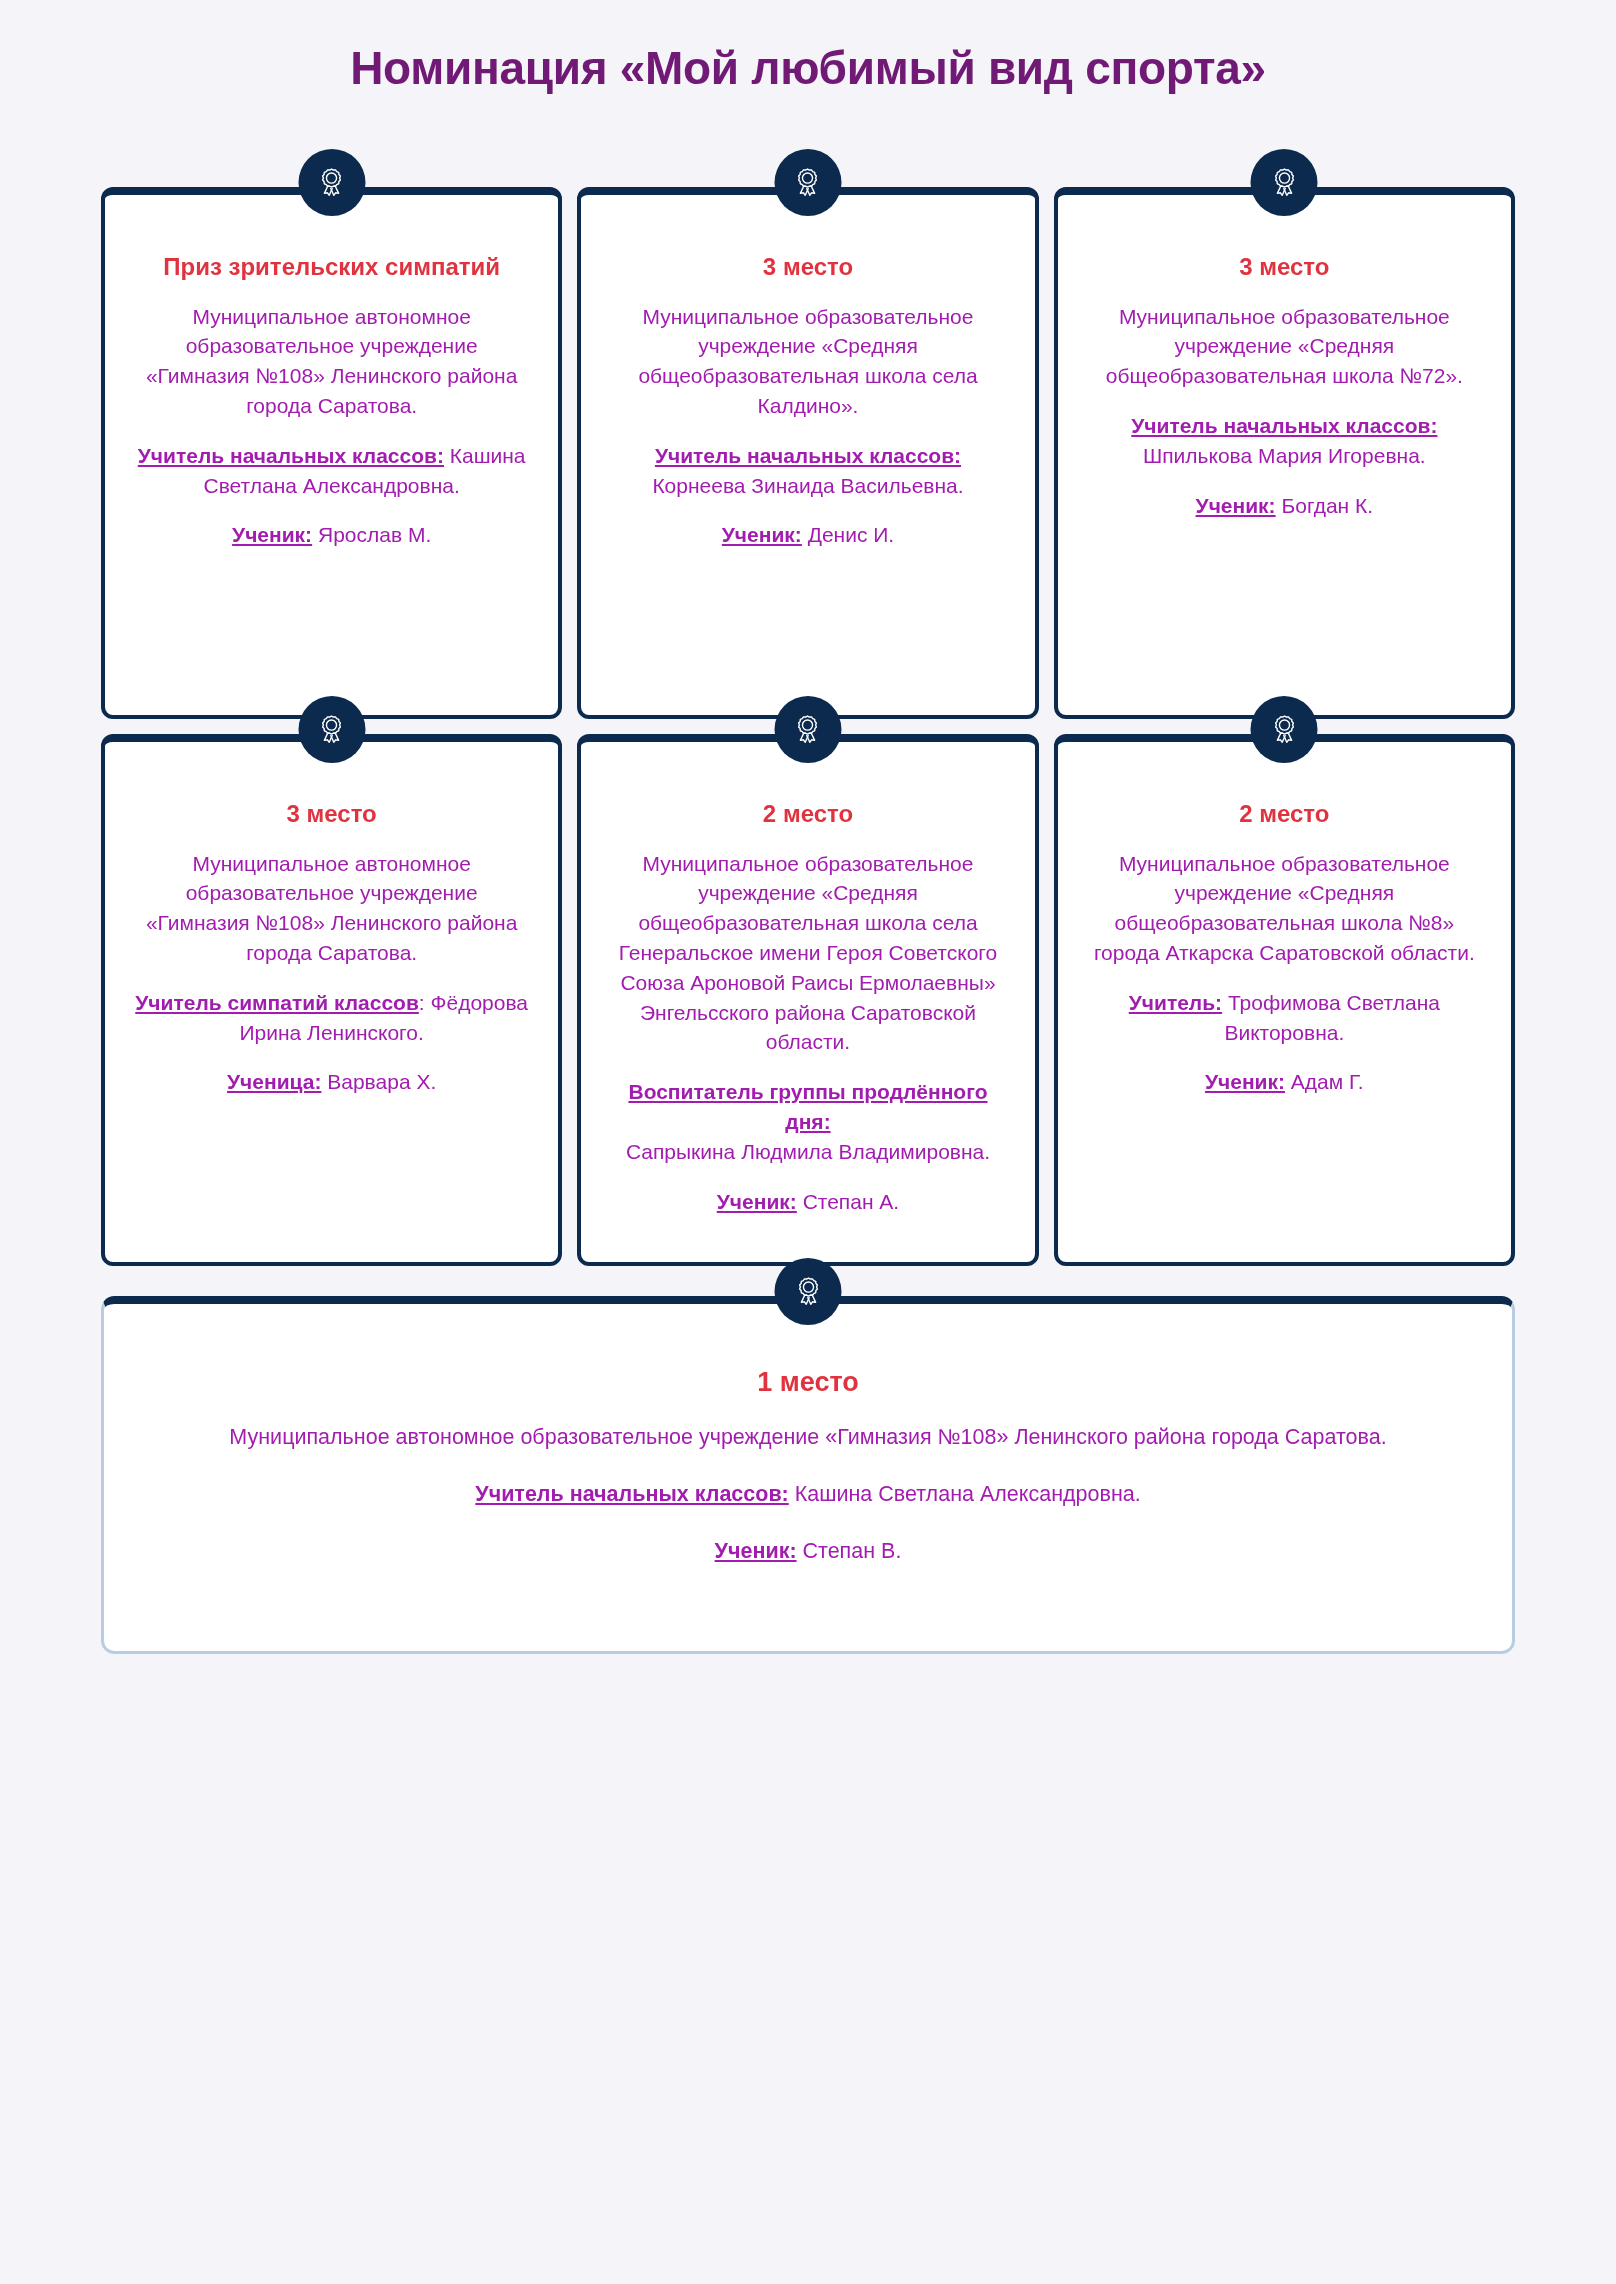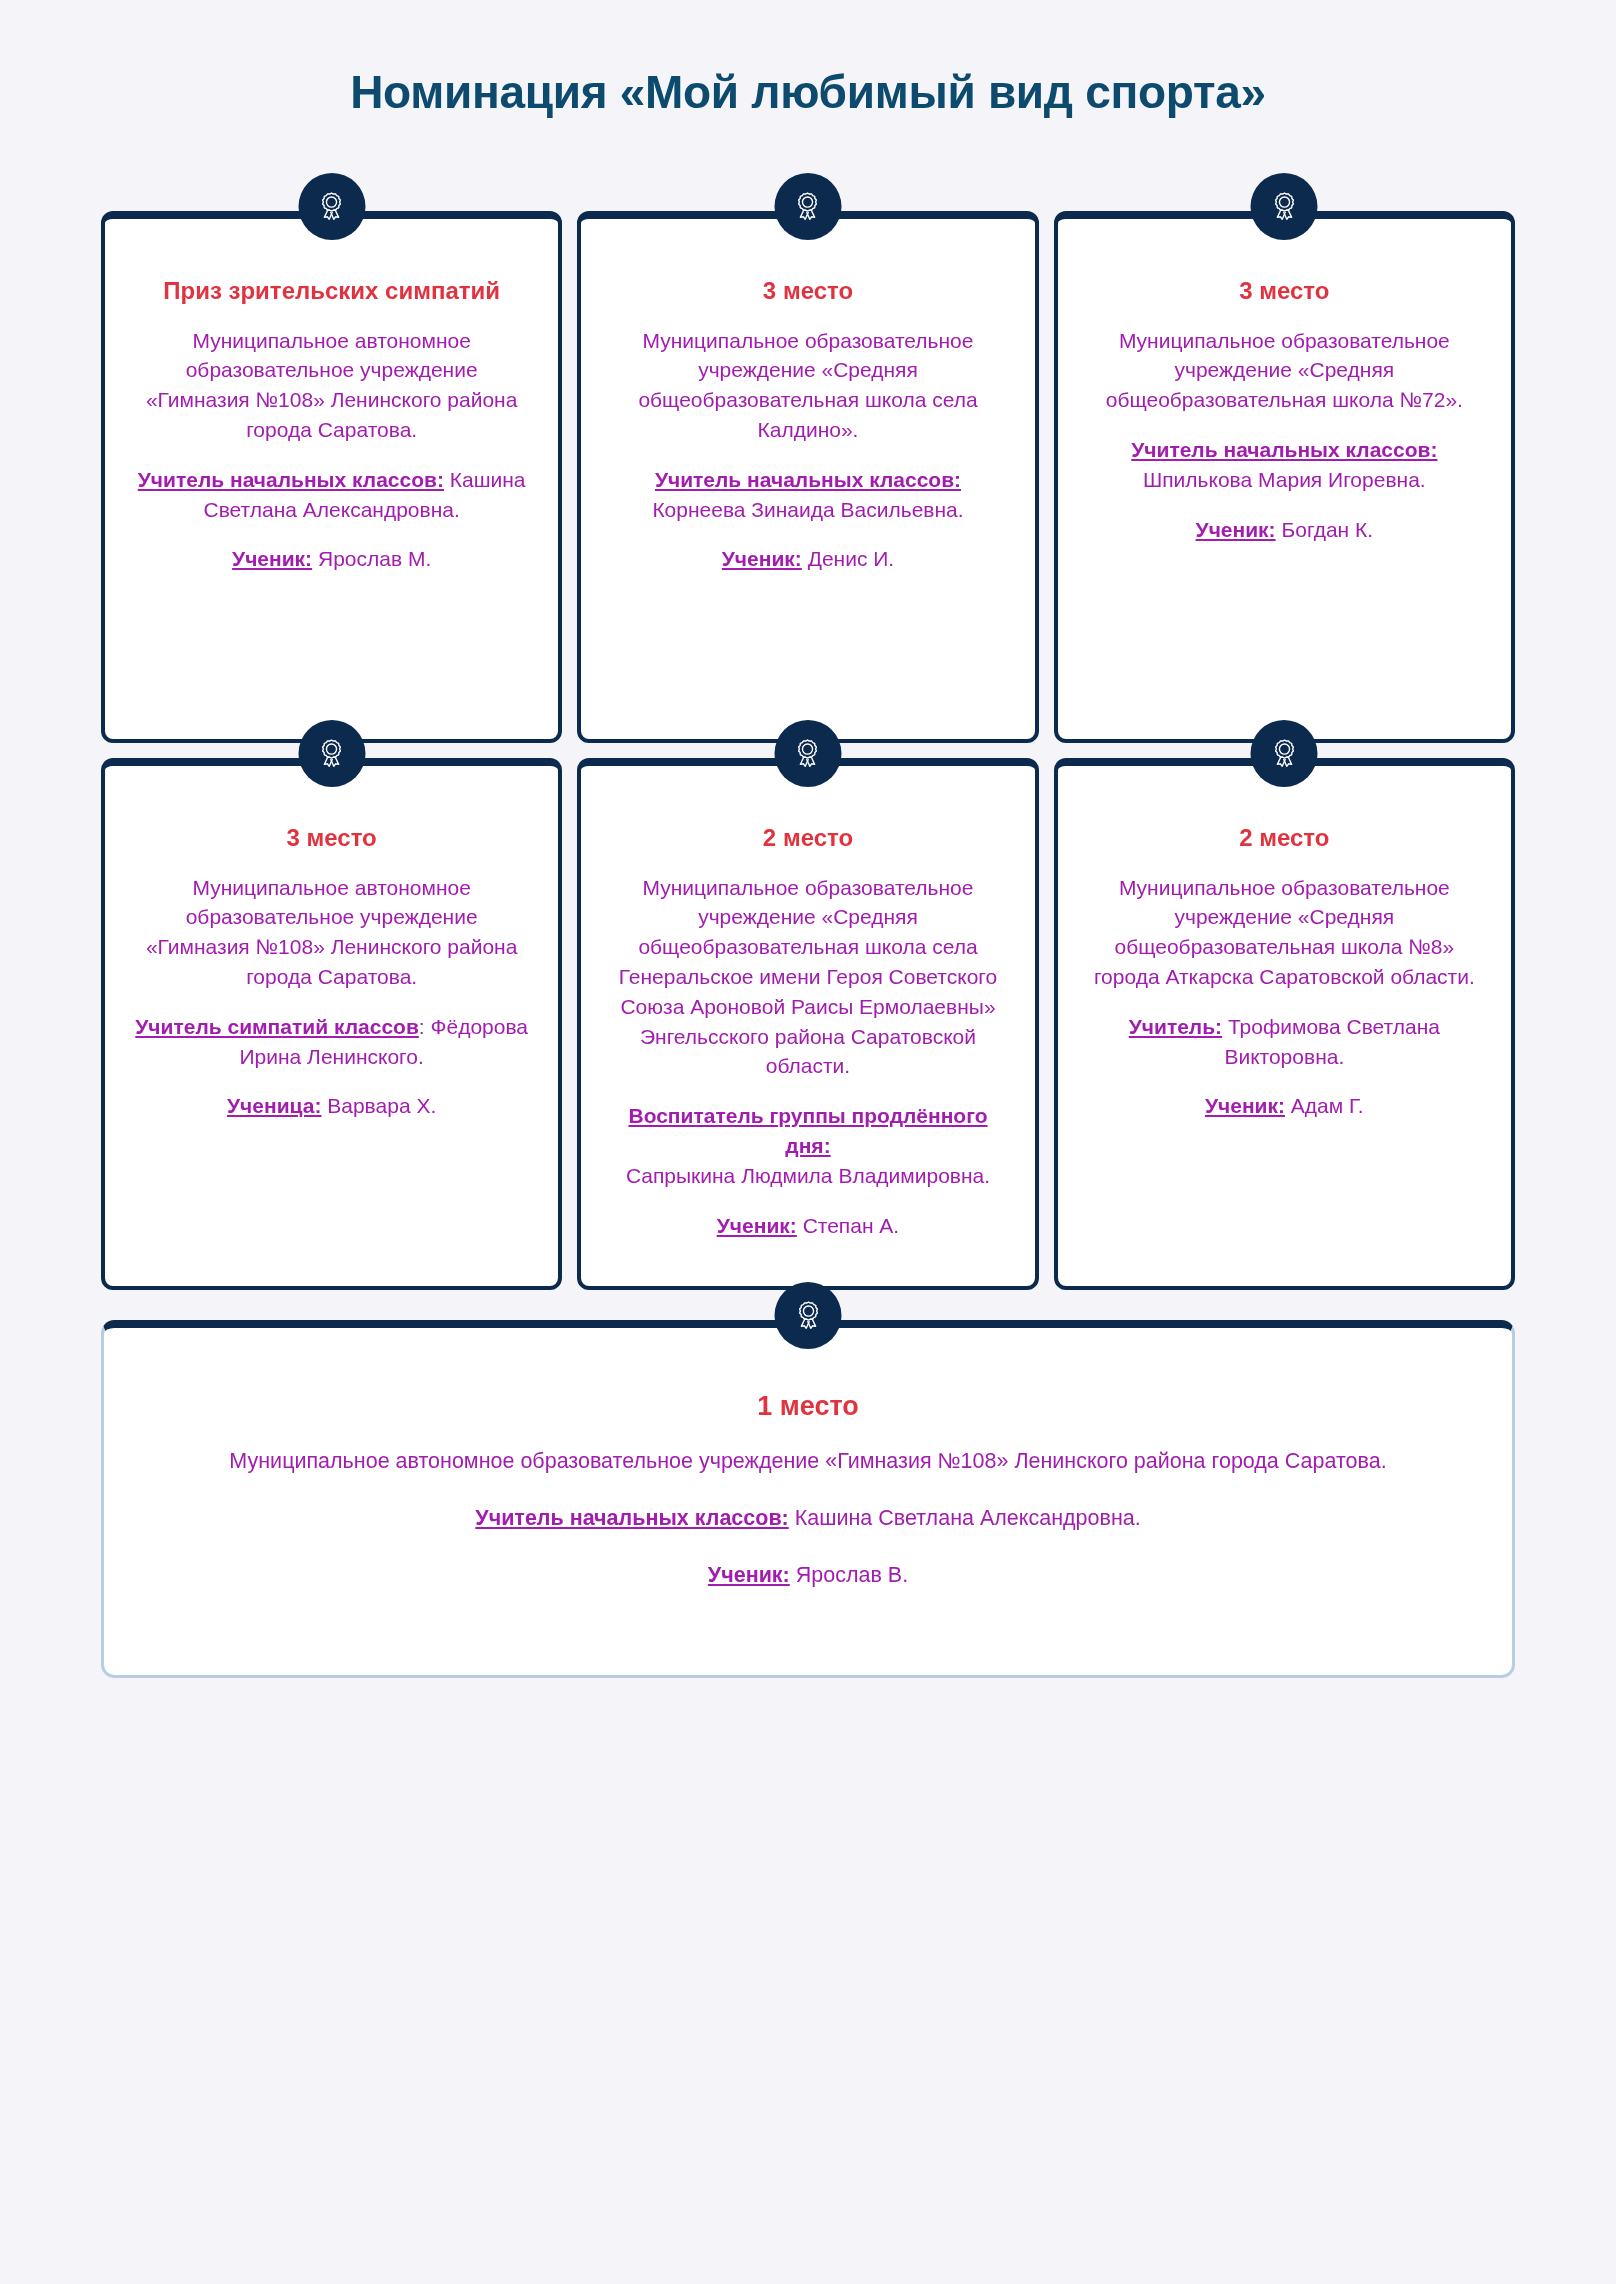--- a/index.html
+++ b/index.html
@@ -15,25 +15,25 @@
     width: 1616px;
     height: 2284px;
     position: relative;
     background: #f4f4f9;
     padding: 0;
   }
 
   
   .page-title {
     text-align: center;
-    color: #0c4a6e;
+    color: #701a75;
     font-size: 46px;
     font-weight: 700;
     letter-spacing: -0.3px;
-    padding-top: 66px;
+    padding-top: 42px;
     line-height: 1.15;
   }
 
   
   .cards-grid {
     margin: 0 auto;
     padding: 0 101px;
     display: grid;
     grid-template-columns: repeat(3, 1fr);
     column-gap: 28px;
@@ -229,21 +229,21 @@
           <svg viewBox="0 0 48 48" fill="none" stroke="#ffffff" stroke-width="2.1" stroke-linecap="round" stroke-linejoin="round">
             <path d="M24 4.6 26.8 6.1 30 5.8 31.8 8.4 34.8 9.6 35.1 12.8 37.3 15.1 36.2 18.1 37.3 21.1 35.1 23.4 34.8 26.6 31.8 27.8 30 30.4 26.8 30.1 24 31.6 21.2 30.1 18 30.4 16.2 27.8 13.2 26.6 12.9 23.4 10.7 21.1 11.8 18.1 10.7 15.1 12.9 12.8 13.2 9.6 16.2 8.4 18 5.8 21.2 6.1 Z"></path>
             <circle cx="24" cy="18.1" r="7.6"></circle>
             <path d="M18.6 29.6 13.3 41.1 17.9 40.2 20.6 43.9 25.1 33.8"></path>
             <path d="M29.4 29.6 34.7 41.1 30.1 40.2 27.4 43.9 22.9 33.8"></path>
           </svg>
         </div>
         <div class="place">1 место</div>
         <div class="body-line">Муниципальное автономное образовательное учреждение «Гимназия №108» Ленинского района города Саратова.</div>
         <div class="body-line"><span class="lbl">Учитель начальных классов:</span><span> Кашина Светлана Александровна.</span></div>
-        <div class="body-line"><span class="lbl">Ученик:</span><span> Ярослав В.</span></div>
+        <div class="body-line"><span class="lbl">Ученик:</span><span> Степан В.</span></div>
       </div>
     </div>
   </div>
 
   <div class="spacer-bottom"></div>
 
 </div>
 
 
 </body></html>

